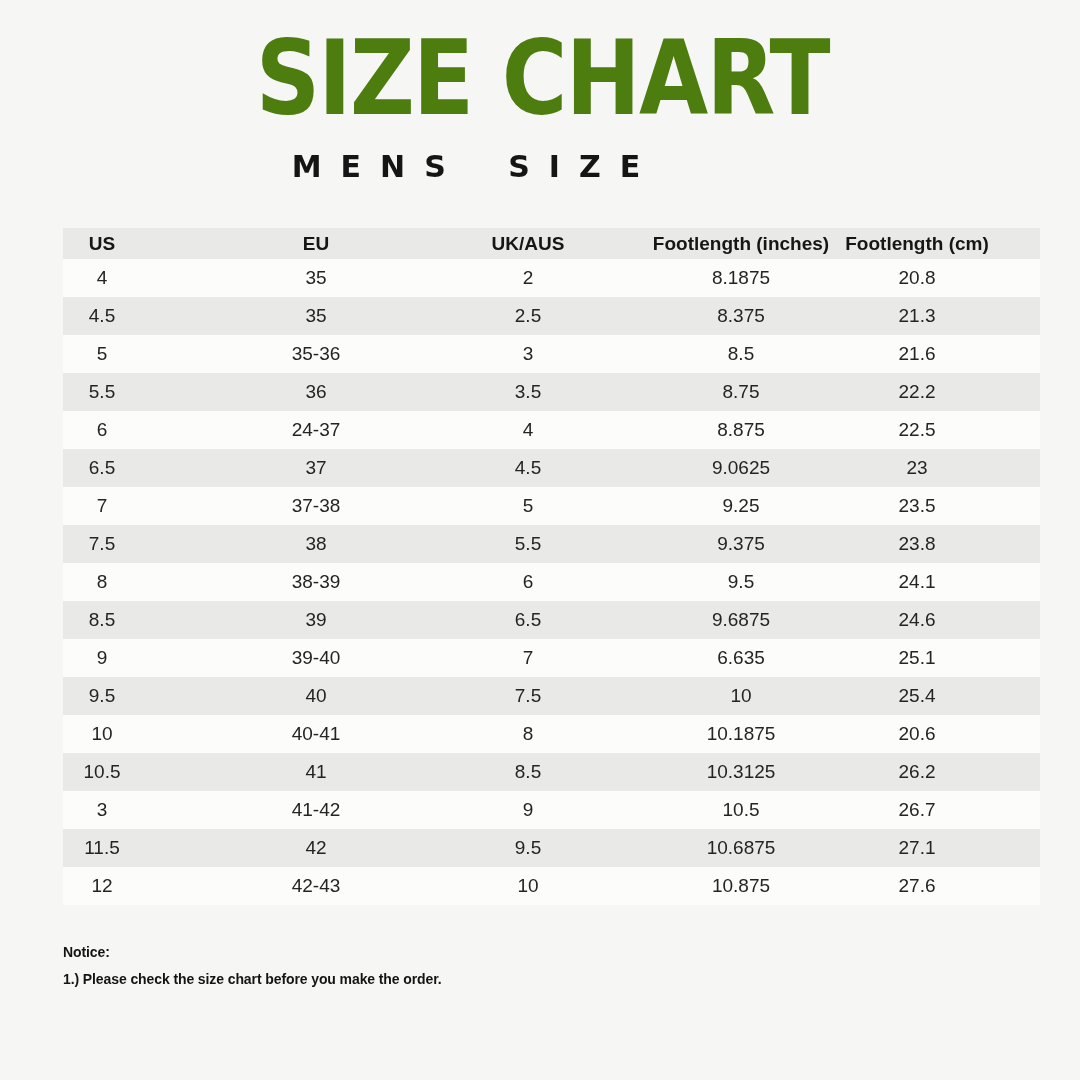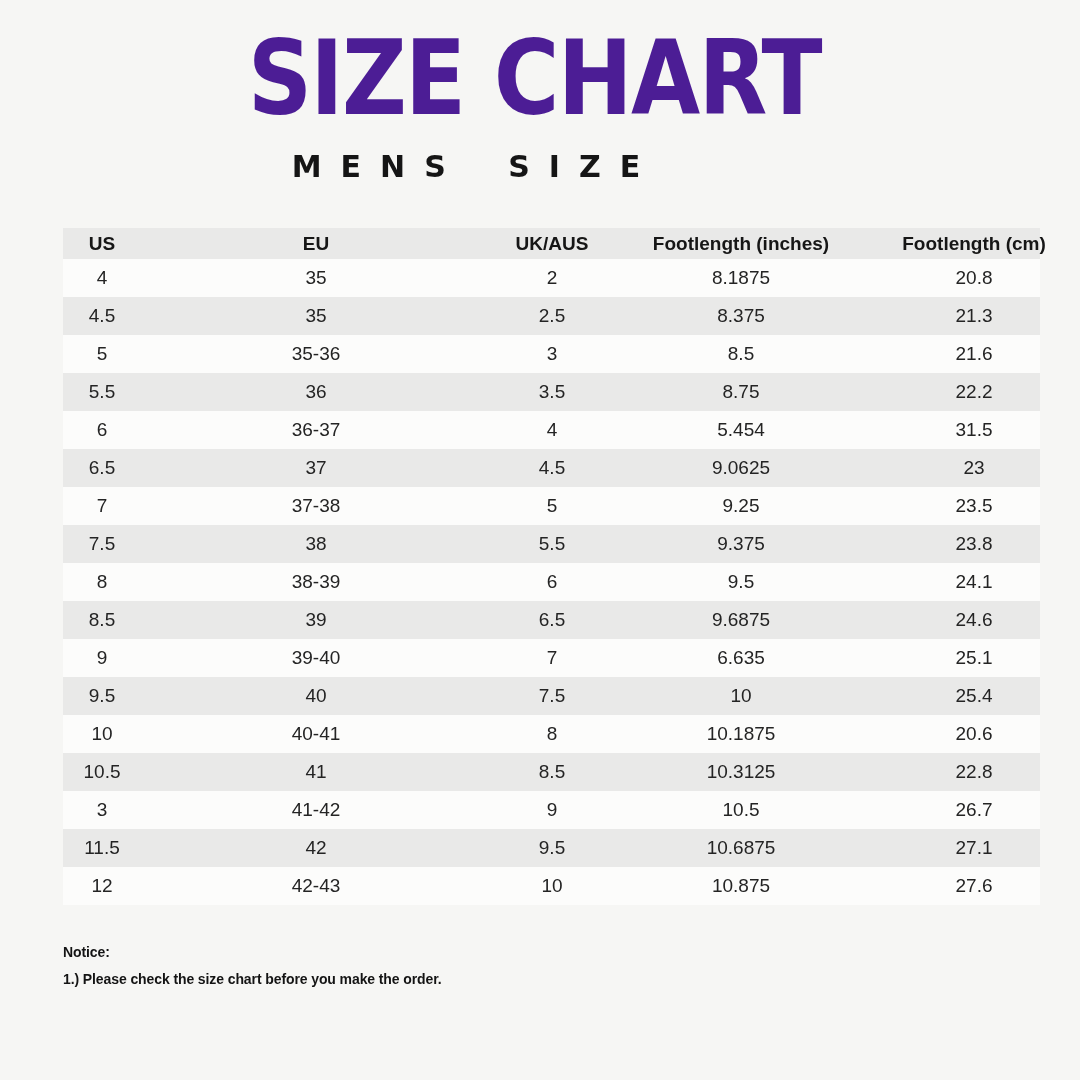--- a/index.html
+++ b/index.html
@@ -13,24 +13,24 @@
   html,body{width:1080px;height:1080px;}
   body{
     background:var(--page-bg);
     font-family:"Liberation Sans", sans-serif;
     color:var(--text);
   }
   .page{position:relative;width:1080px;height:1080px;overflow:hidden;}
 
   
   .title{
-    position:absolute;top:26px;left:0;width:1068px;
+    position:absolute;top:26px;left:8px;width:1068px;
     text-align:center;line-height:1.0;
     font-family:"DejaVu Sans", sans-serif;
-    font-weight:700;font-size:104px;color:#4c1d95;
+    font-weight:700;font-size:104px;color:#4d7c0f;
   }
   .title .squeeze{
     display:inline-block;
     transform:scaleX(0.86);
     transform-origin:50% 50%;
     letter-spacing:-2px;
     white-space:nowrap;
   }
   .subtitle{
     position:absolute;top:149px;left:0;width:932px;
@@ -52,23 +52,23 @@
   .trow.thead{height:31px;background:var(--head-bg);}
   .cell{
     position:absolute;top:50%;
     transform:translate(-50%,-50%);
     white-space:nowrap;
     font-size:19px;color:#242424;
   }
   .thead .cell{font-weight:700;font-size:19px;color:#161616;}
   .c0{left:39px;}
   .c1{left:253px;}
-  .c2{left:465px;margin-left:24px;}
+  .c2{left:465px;}
   .c3{left:678px;}
-  .c4{left:911px;text-align:center;}
+  .c4{left:854px;text-align:center;}
 
   
   .notice{
     position:absolute;left:63px;top:939px;width:990px;
     font-family:"Liberation Sans", sans-serif;
     font-weight:700;font-size:14px;color:#141414;
   }
   .notice .nline{line-height:27px;letter-spacing:-0.1px;white-space:nowrap;}
 </style>
 </head>
@@ -118,24 +118,24 @@
     <div class="trow alt">
       <span class="cell c0">5.5</span>
       <span class="cell c1">36</span>
       <span class="cell c2">3.5</span>
       <span class="cell c3">8.75</span>
       <span class="cell c4">22.2</span>
     </div>
 
     <div class="trow">
       <span class="cell c0">6</span>
-      <span class="cell c1">36-37</span>
+      <span class="cell c1">24-37</span>
       <span class="cell c2">4</span>
-      <span class="cell c3">5.454</span>
-      <span class="cell c4">31.5</span>
+      <span class="cell c3">8.875</span>
+      <span class="cell c4">22.5</span>
     </div>
 
     <div class="trow alt">
       <span class="cell c0">6.5</span>
       <span class="cell c1">37</span>
       <span class="cell c2">4.5</span>
       <span class="cell c3">9.0625</span>
       <span class="cell c4">23</span>
     </div>
 
@@ -193,21 +193,21 @@
       <span class="cell c2">8</span>
       <span class="cell c3">10.1875</span>
       <span class="cell c4">20.6</span>
     </div>
 
     <div class="trow alt">
       <span class="cell c0">10.5</span>
       <span class="cell c1">41</span>
       <span class="cell c2">8.5</span>
       <span class="cell c3">10.3125</span>
-      <span class="cell c4">22.8</span>
+      <span class="cell c4">26.2</span>
     </div>
 
     <div class="trow">
       <span class="cell c0">3</span>
       <span class="cell c1">41-42</span>
       <span class="cell c2">9</span>
       <span class="cell c3">10.5</span>
       <span class="cell c4">26.7</span>
     </div>
 

